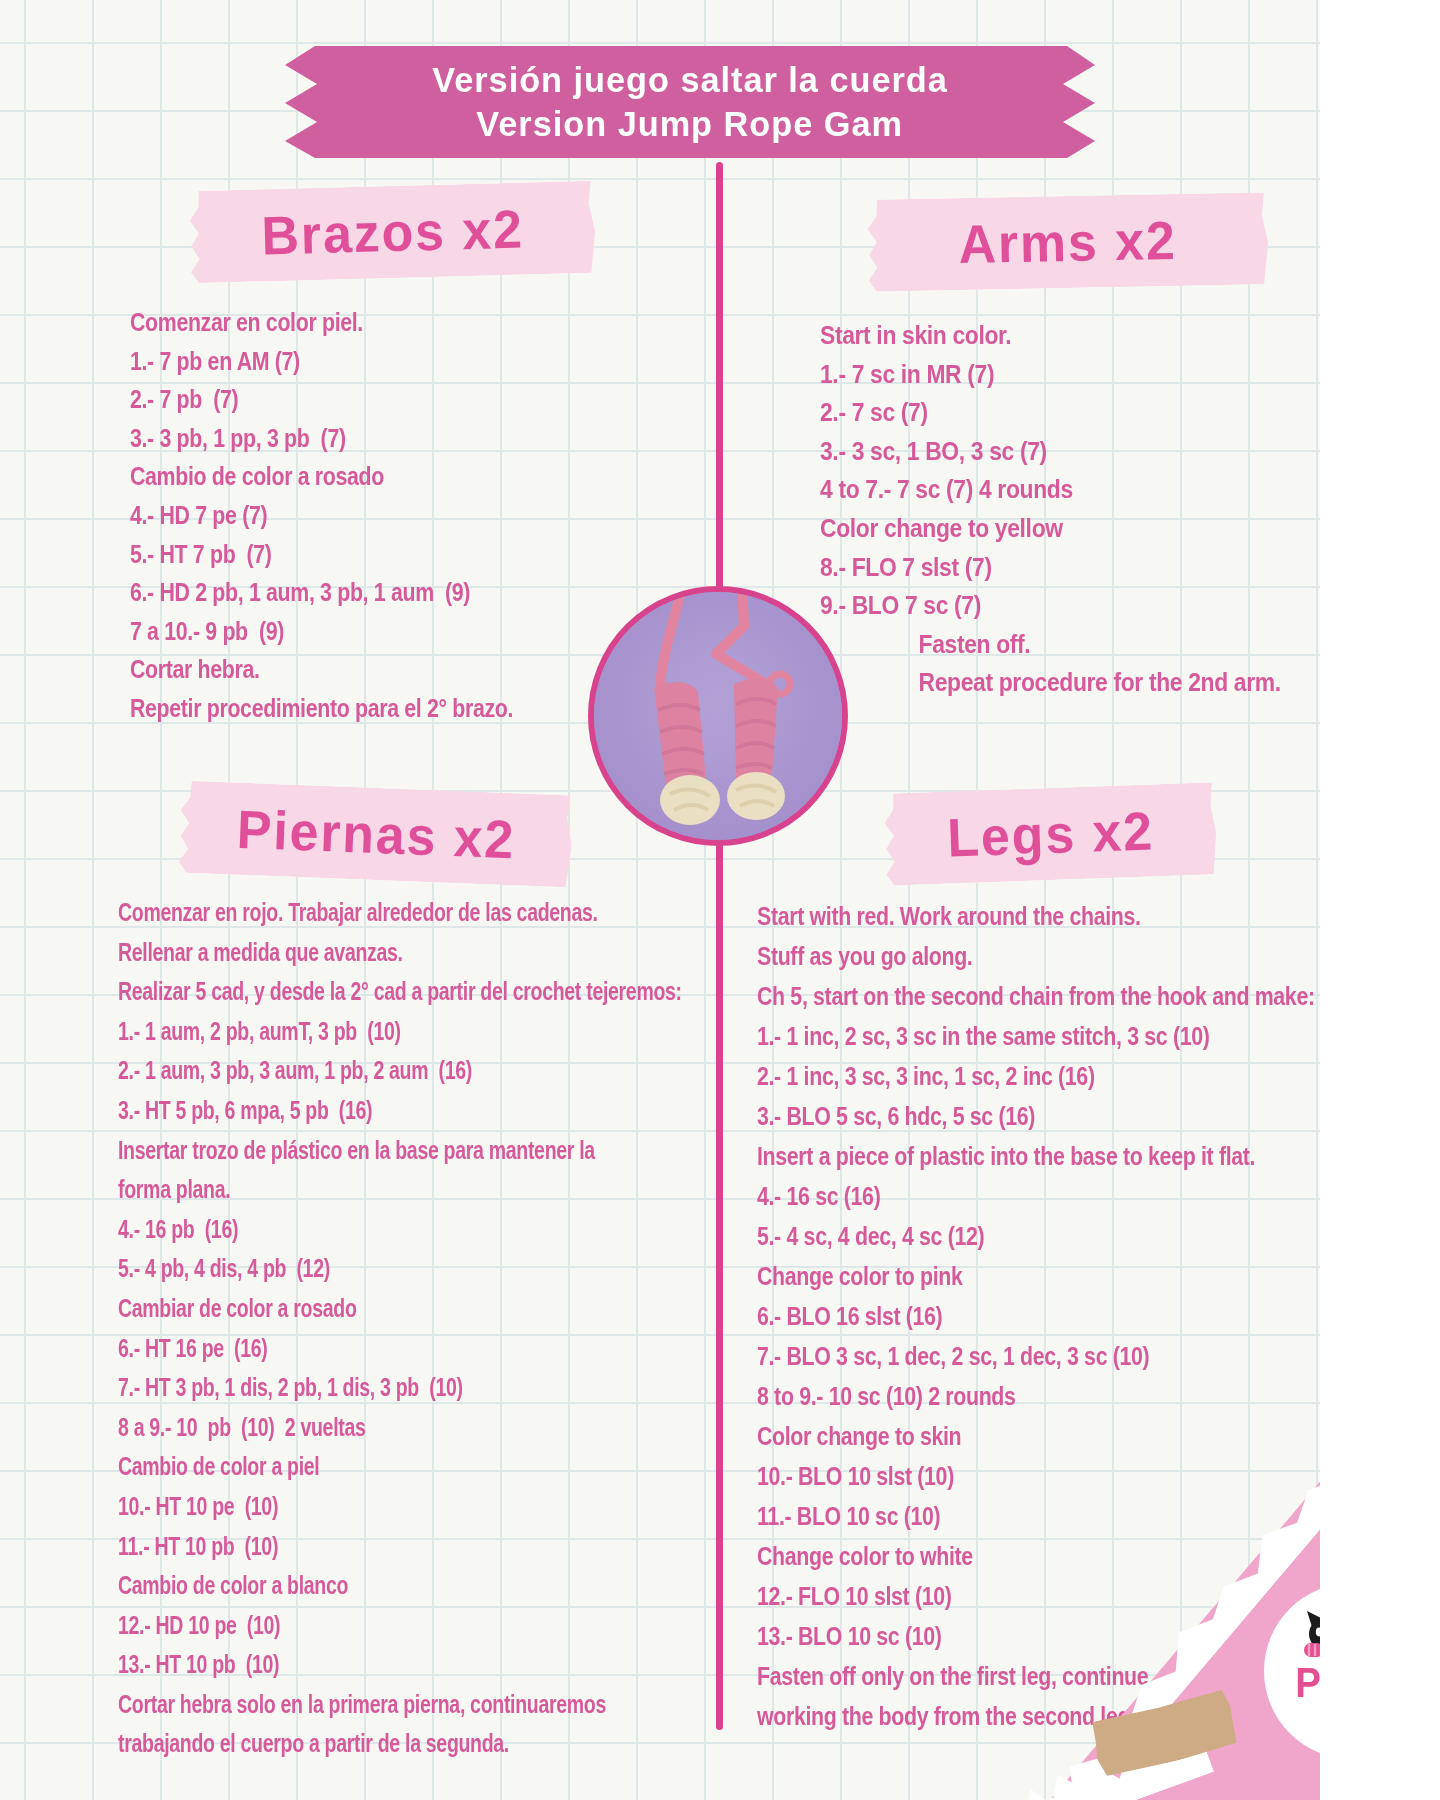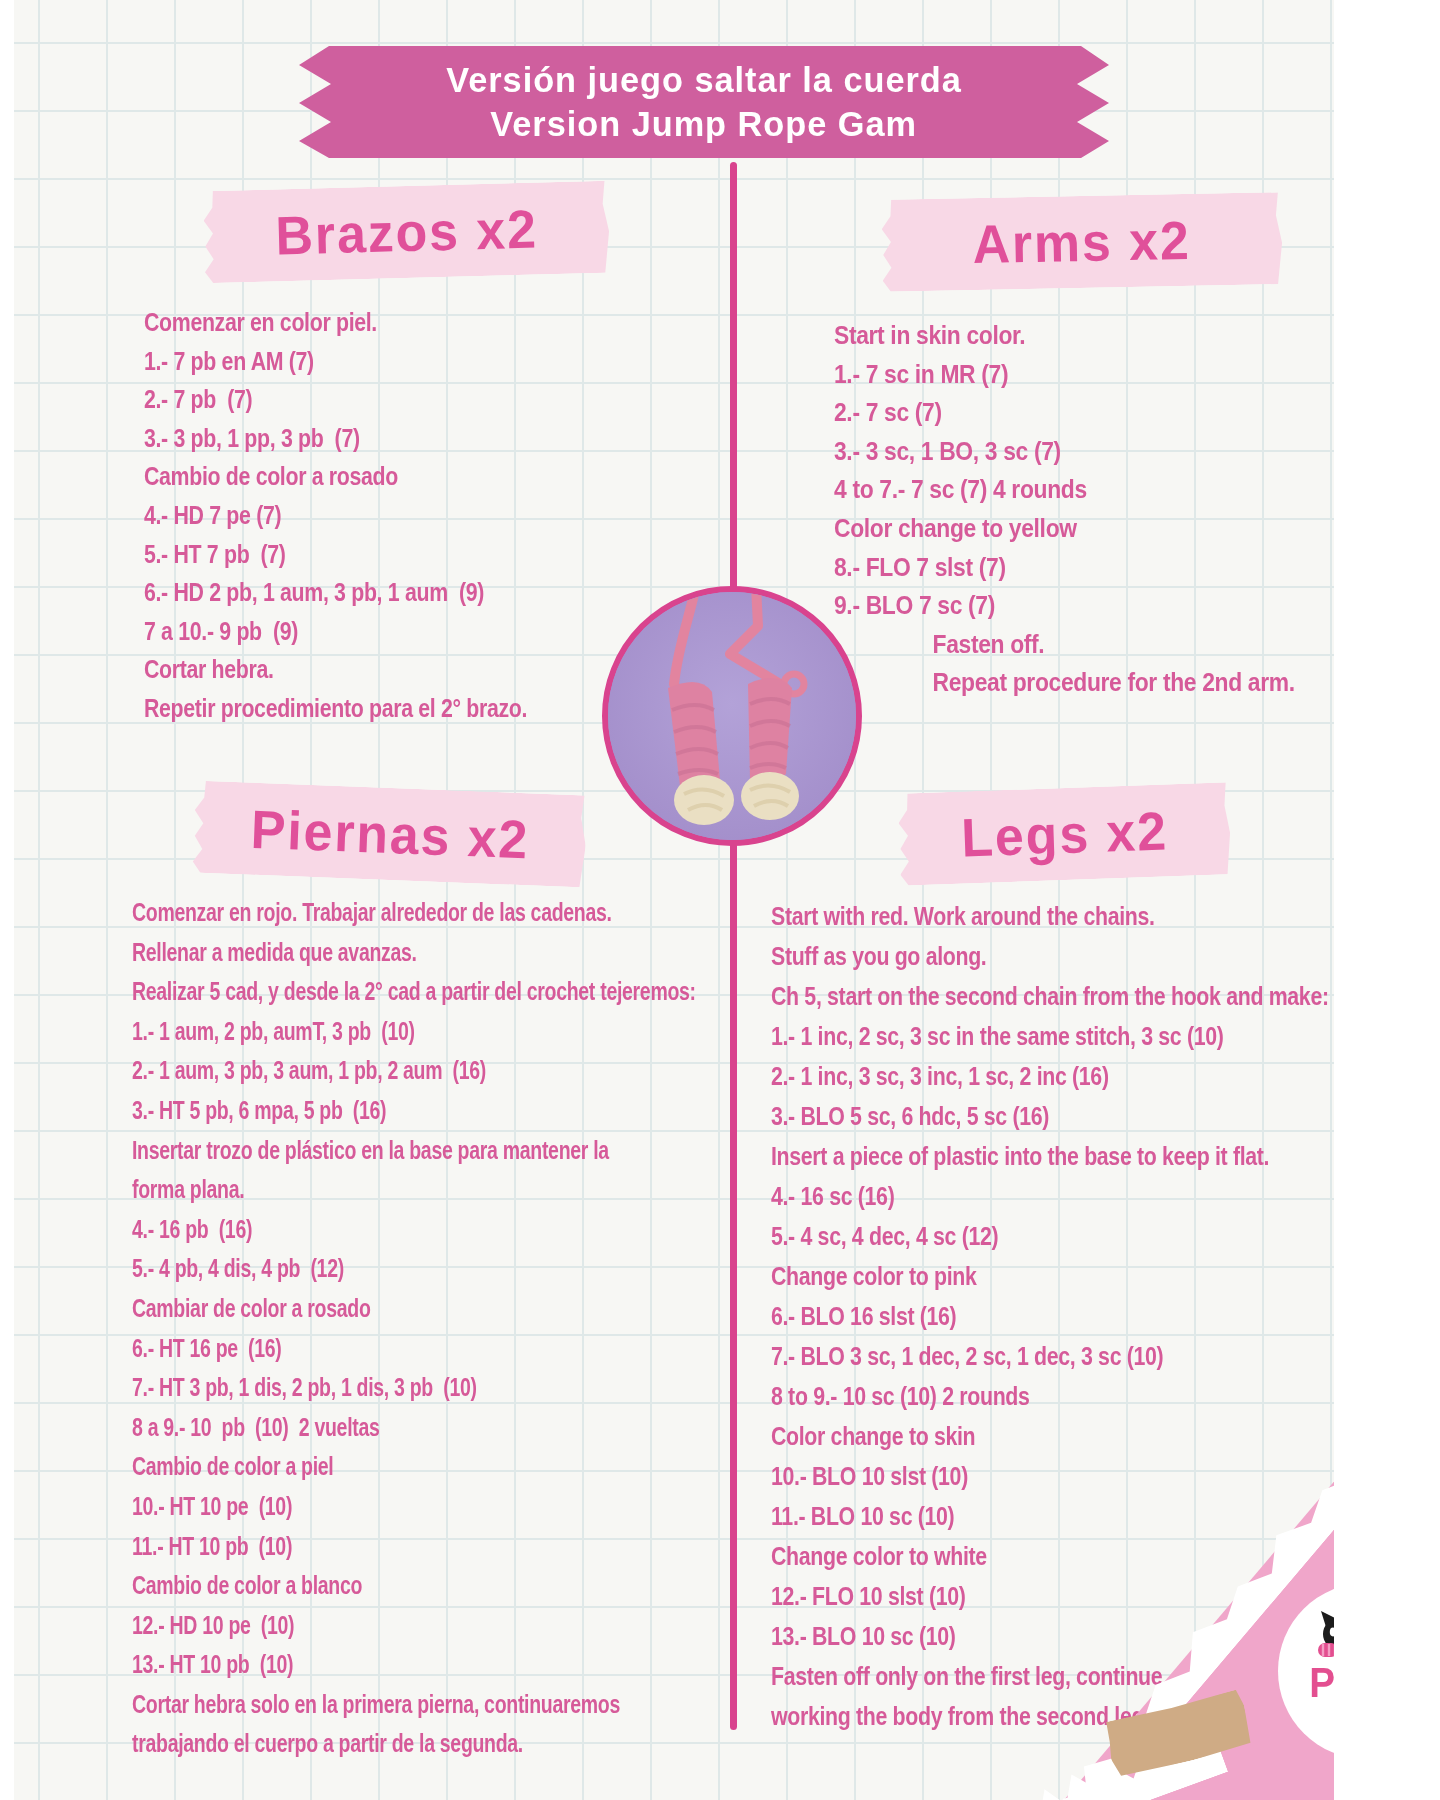--- a/index.html
+++ b/index.html
@@ -7,21 +7,20 @@
   body { font-family:"Liberation Sans", sans-serif; }
 
   .page {
     position:relative; width:1320px; height:1800px; overflow:hidden;
     background-color:#f7f7f4;
     background-image:
       linear-gradient(var(--c-grid_line,#dfe8e8) 2px, transparent 2px),
       linear-gradient(90deg, var(--c-grid_line,#dfe8e8) 2px, transparent 2px);
     background-size:68px 68px;
     background-position:24px 42px;
-    margin-left:14px;
   }
 
   
   .banner {
     position:absolute; left:285px; top:46px; width:810px; height:112px;
     background:var(--c-banner_bg,#cf5f9e);
     clip-path: polygon(30px 0, 782px 0, 810px 19px, 778px 38px, 810px 57px,
       778px 76px, 810px 95px, 782px 112px, 30px 112px, 0 95px, 32px 76px,
       0 57px, 32px 38px, 0 19px);
     display:flex; flex-direction:column; align-items:center; justify-content:center;

